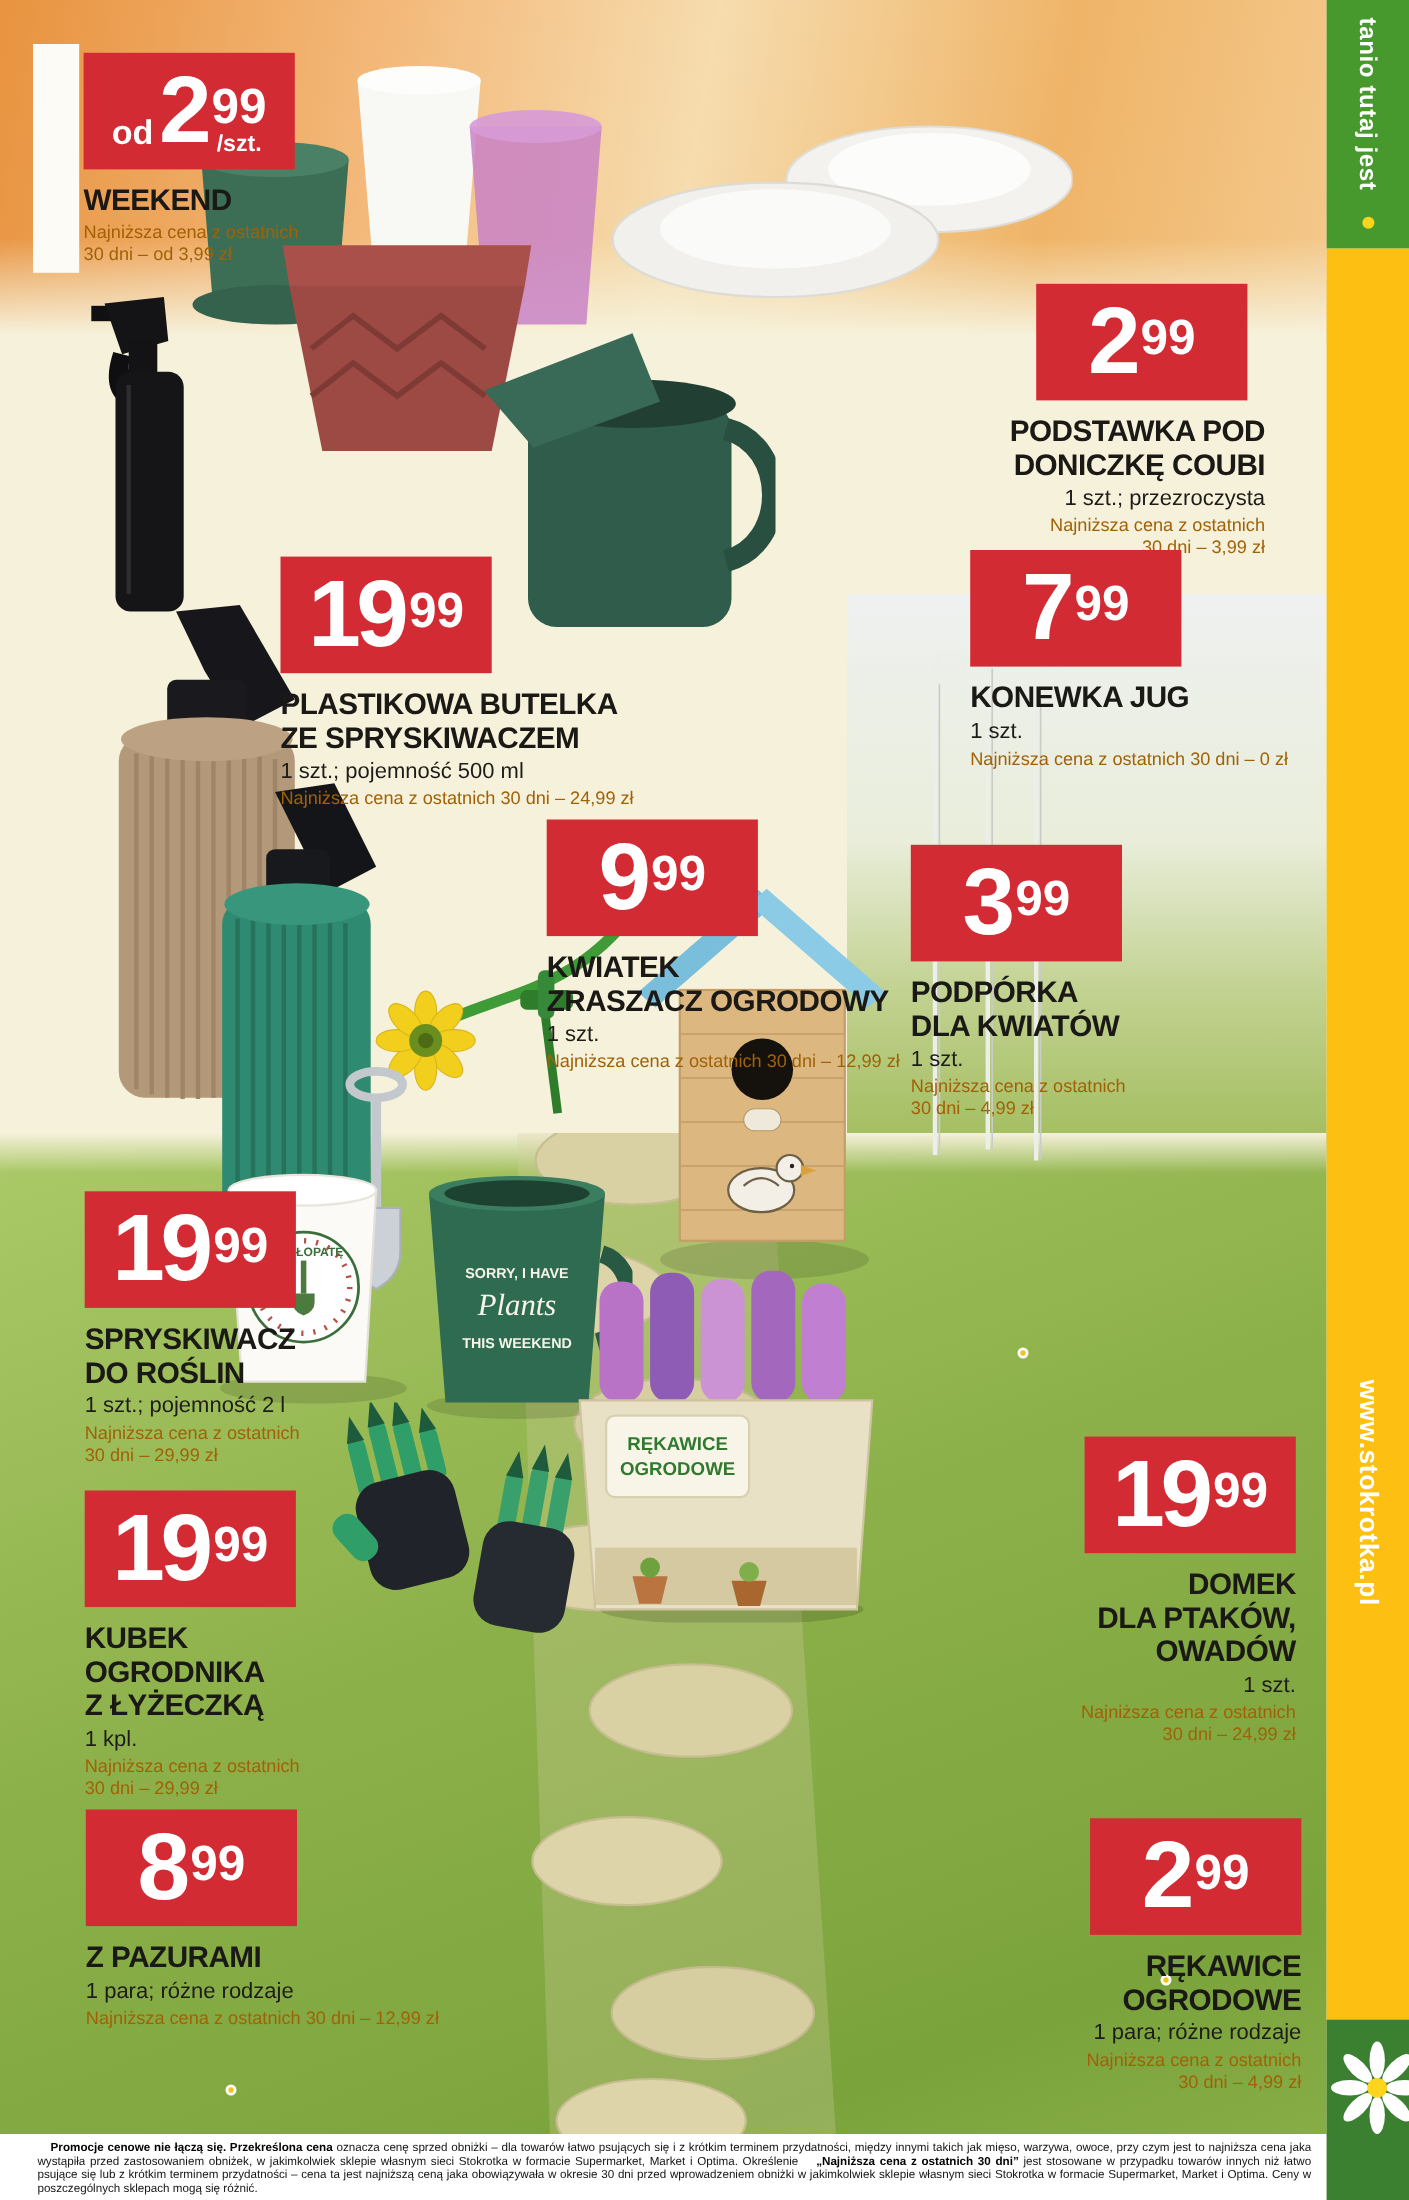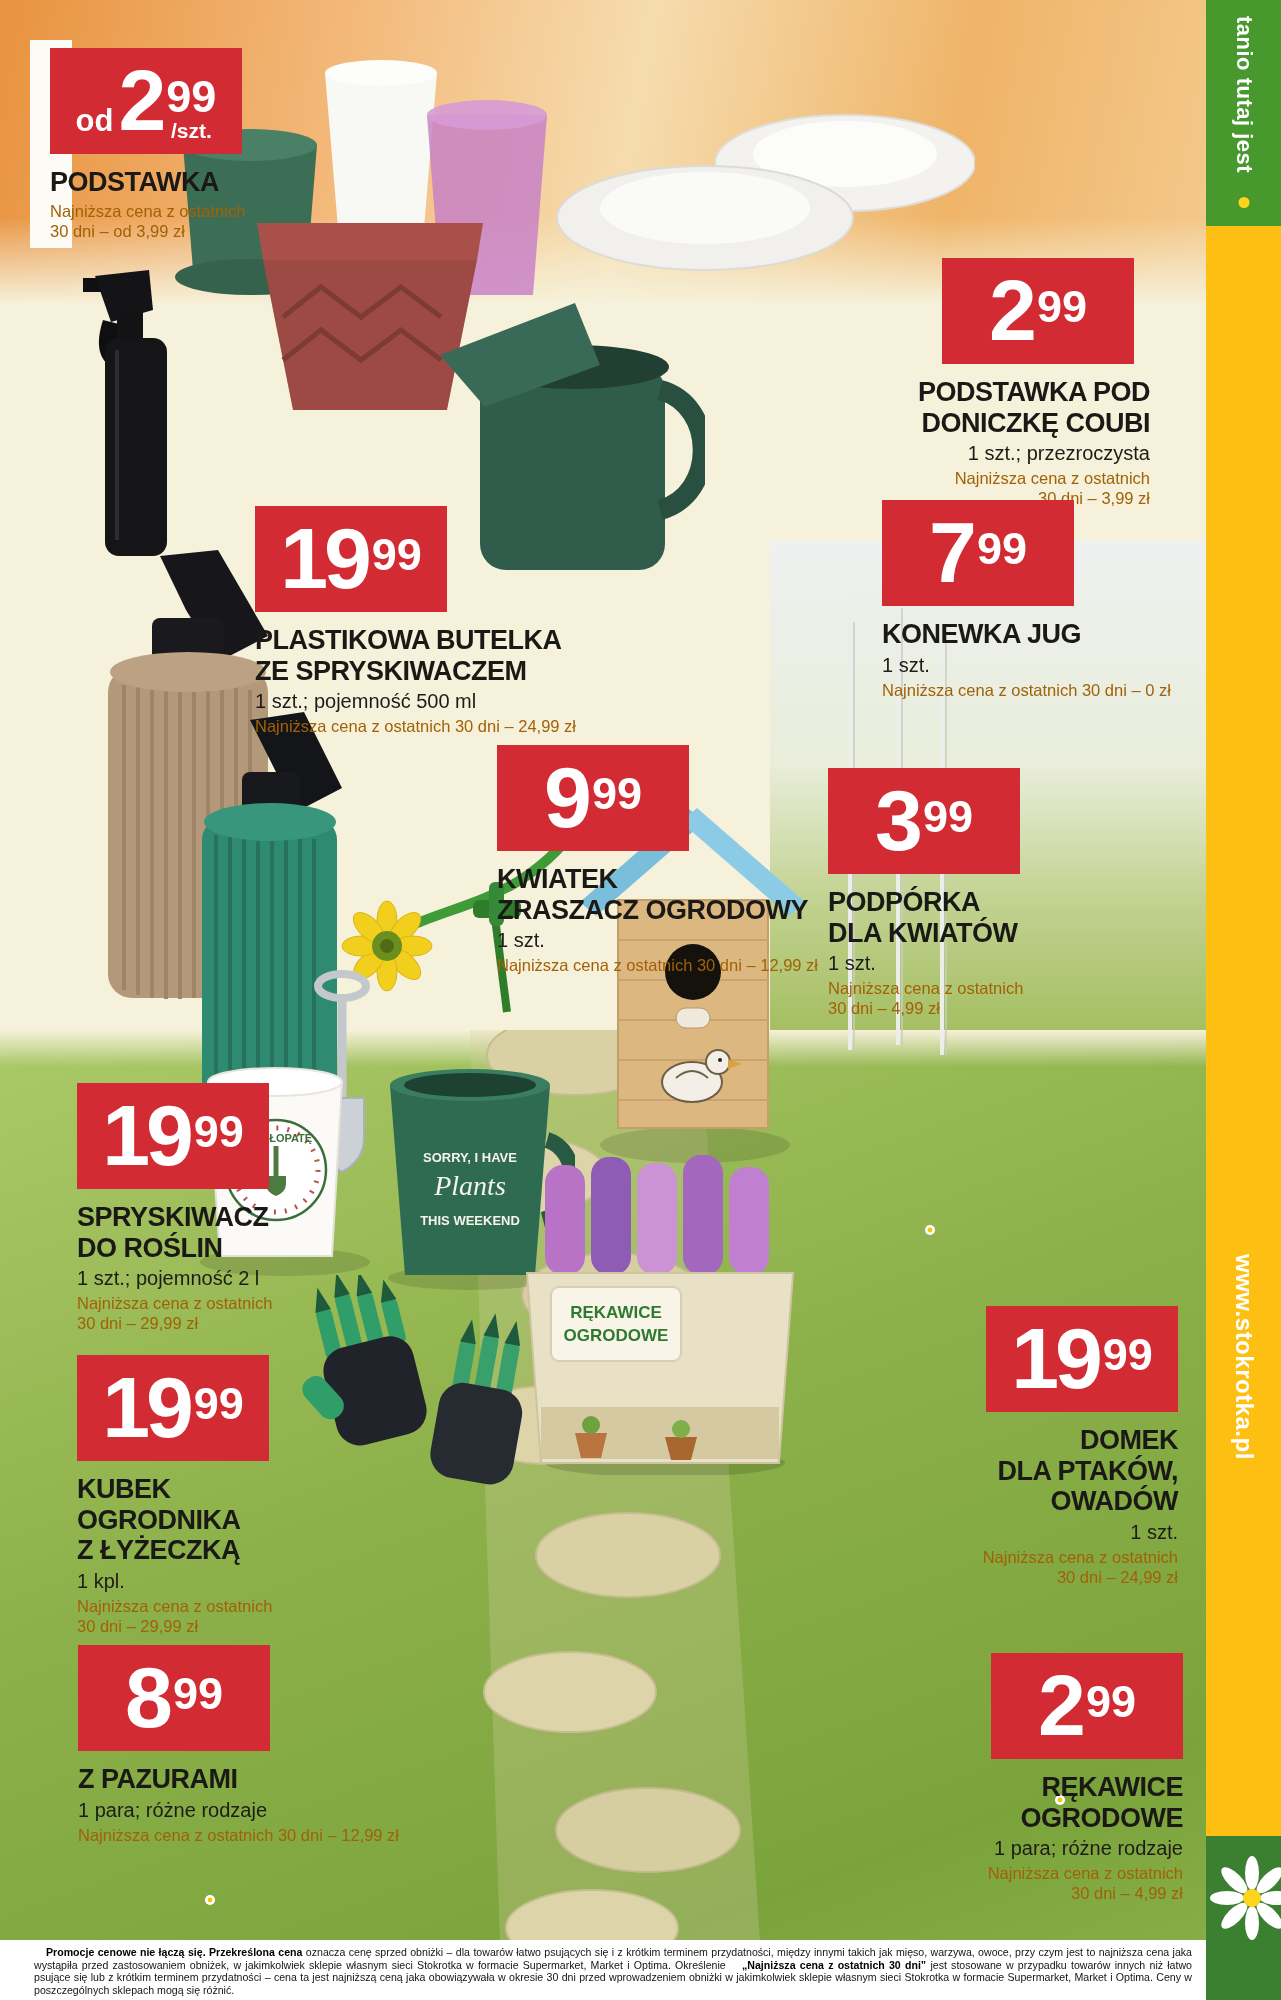--- a/index.html
+++ b/index.html
@@ -26,21 +26,21 @@
   .b-cents{font-size:45px;font-weight:700;line-height:1;}
   .b-unit{font-size:21px;font-weight:700;line-height:1.1;}
   .b-prefix{font-size:31px;font-weight:700;align-self:flex-end;margin:0 5px 15px 0;}
   .pname{margin:13px 0 0;font-size:27px;font-weight:700;line-height:1.13;letter-spacing:-.5px;}
   .pdetail{margin-top:4px;font-size:20px;color:#1e1c19;}
   .pnote{margin-top:3px;font-size:16.5px;line-height:1.22;color:#a16207;}
   .nl{display:block;}
   .right{text-align:right;}
   .right .badge{margin-left:auto;}
   #p-podstawka .badge{margin-right:16px;}
-  #p-doniczki{left:50px;top:48px;width:300px;}
+  #p-doniczki{left:76px;top:48px;width:300px;}
   #p-podstawka{right:131px;top:258px;width:340px;}
   #p-butelka{left:255px;top:506px;width:430px;}
   #p-konewka{left:882px;top:500px;width:330px;}
   #p-zraszacz{left:497px;top:745px;width:400px;}
   #p-podporka{left:828px;top:768px;width:380px;}
   #p-spryskiwacz{left:77px;top:1083px;width:370px;}
   #p-kubek{left:77px;top:1355px;width:340px;}
   #p-domek{right:103px;top:1306px;width:340px;}
   #p-pazury{left:78px;top:1645px;width:430px;}
   #p-rekawice{right:98px;top:1653px;width:340px;}
@@ -281,21 +281,21 @@
   <section class="product" id="p-doniczki">
     <div class="badge">
       <span class="b-prefix">od</span>
       <span class="b-main">2</span>
       <span class="b-col">
         <span class="b-cents">99</span>
         <span class="b-unit">/szt.</span>
       </span>
     </div>
     <h2 class="pname">
-      <span class="nl">PODSTAWKA</span>
+      <span class="nl">WEEKEND</span>
     </h2>
     <div class="pnote">
       <span class="nl">Najniższa cena z ostatnich</span>
       <span class="nl">30 dni – od 3,99 zł</span>
     </div>
   </section>
 
   <section class="product right" id="p-podstawka">
     <div class="badge">
       <span class="b-main">2</span>

